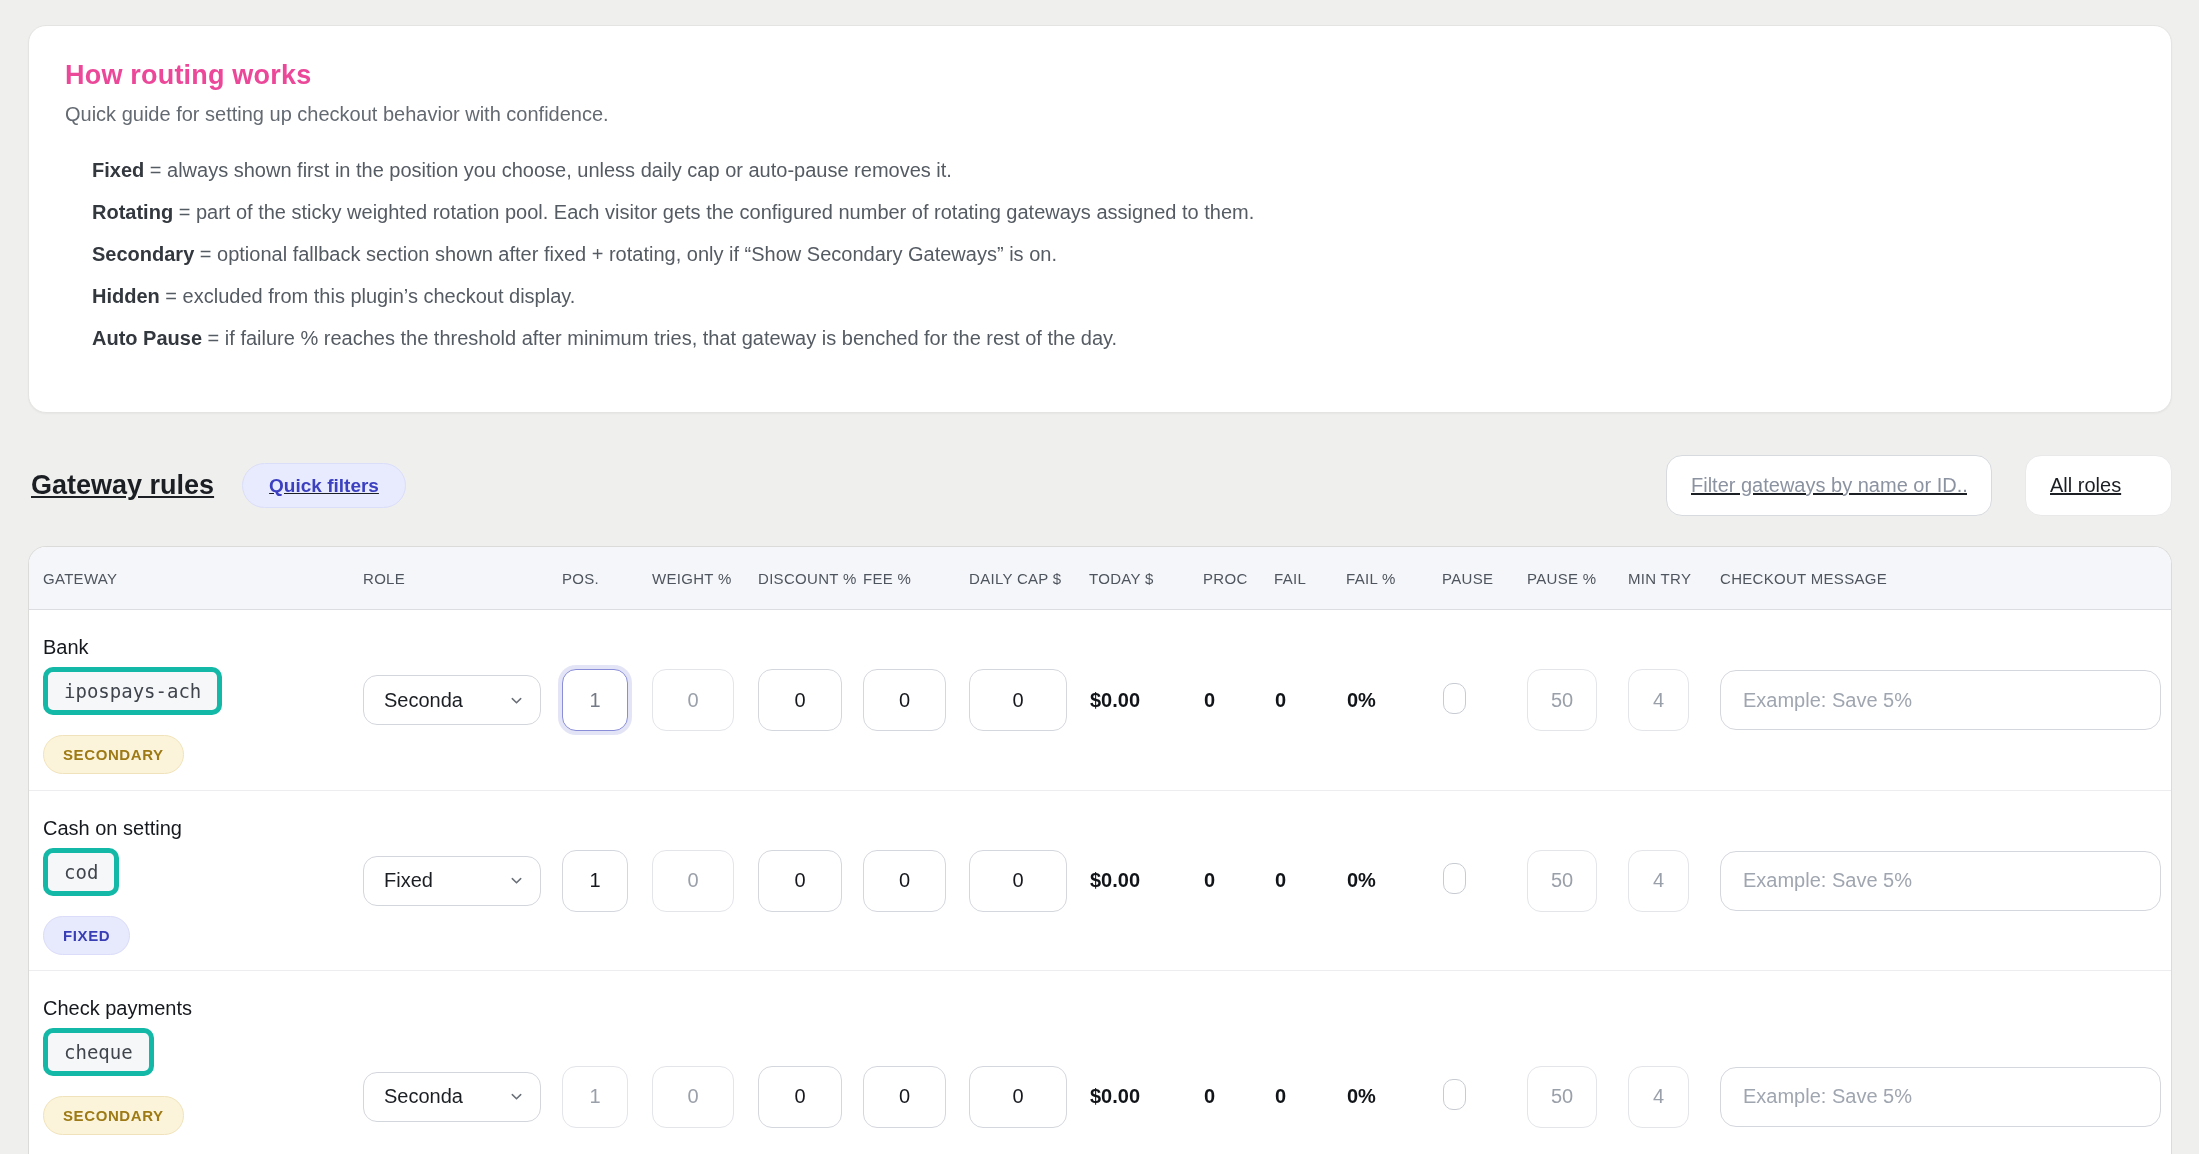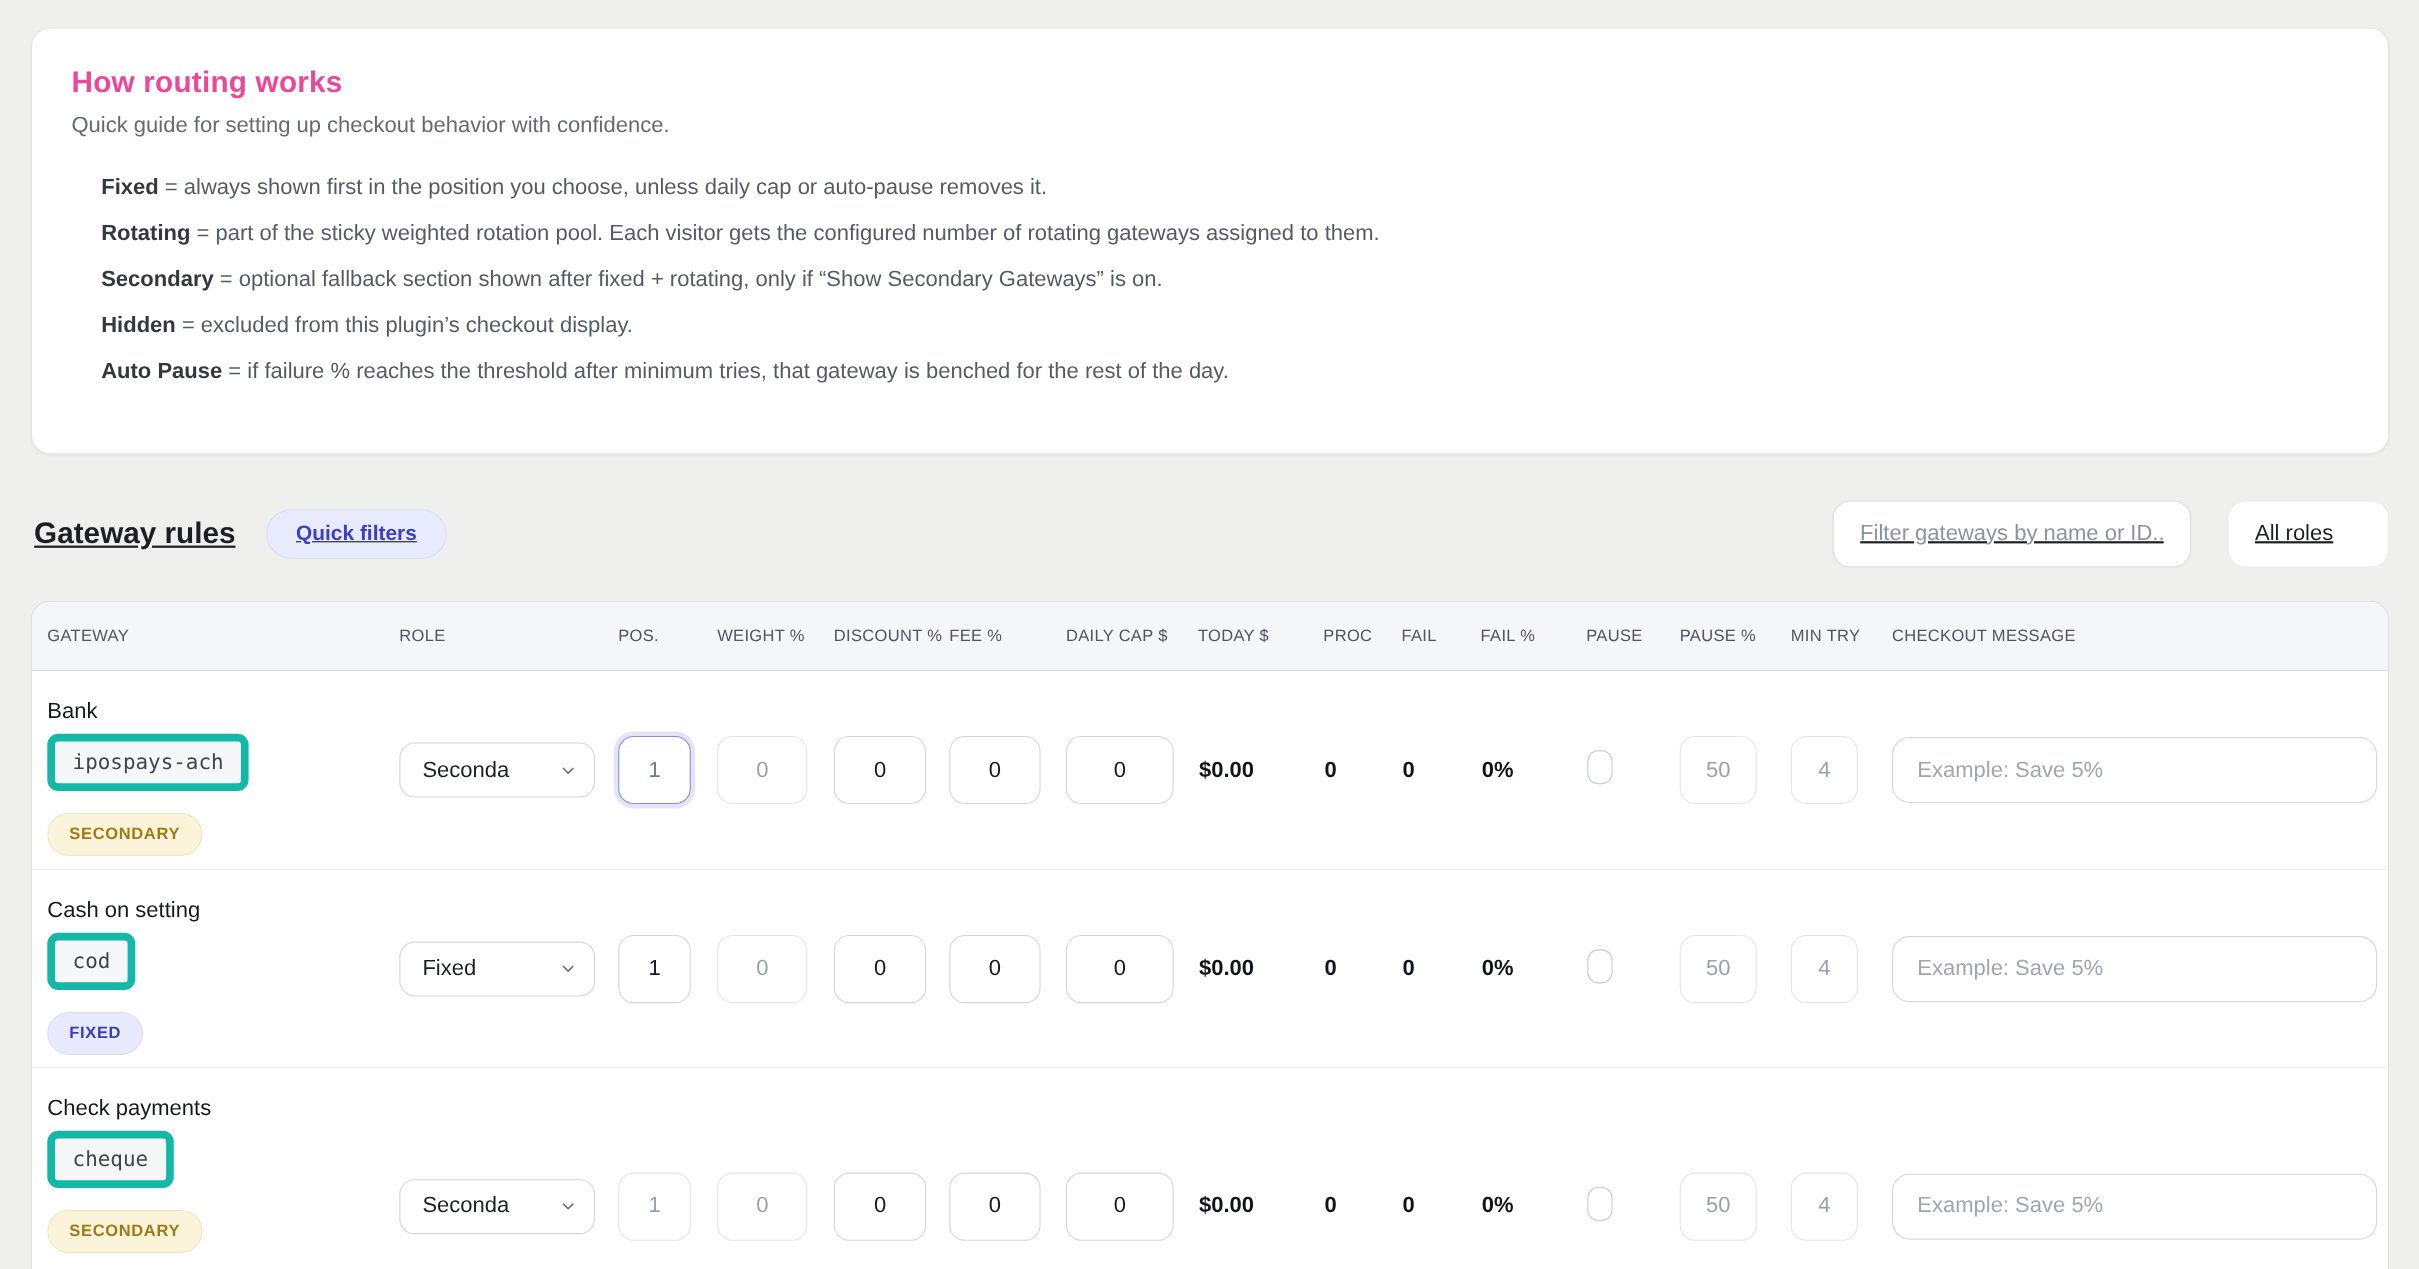--- a/index.html
+++ b/index.html
@@ -106,21 +106,21 @@
   .trow + .trow { border-top:1px solid #ededf0; }
   .trow.tall { min-height:252px; }
 
   .gw-cell { align-self:flex-start; padding:26px 0 0 14px; }
   .gw-name { font-size:20px; font-weight:400; color:#15181d; }
   .gw-code {
     display:inline-block; margin-top:8px;
     font-family:"DejaVu Sans Mono","Liberation Mono",monospace;
     font-size:19px; color:#40454d;
     background:#f6f7f9;
-    border:7px solid #14b8a6;
+    border:5px solid #14b8a6;
     border-radius:10px;
     padding:8px 16px;
   }
   .role-badge {
     display:inline-block; margin-top:20px;
     font-size:15px; font-weight:800; letter-spacing:.6px;
     border-radius:999px;
     padding:10px 19px;
   }
   .role-badge.secondary { color:#9d7a15; background:#fcf4da; border:1px solid #f0e3bb; }

